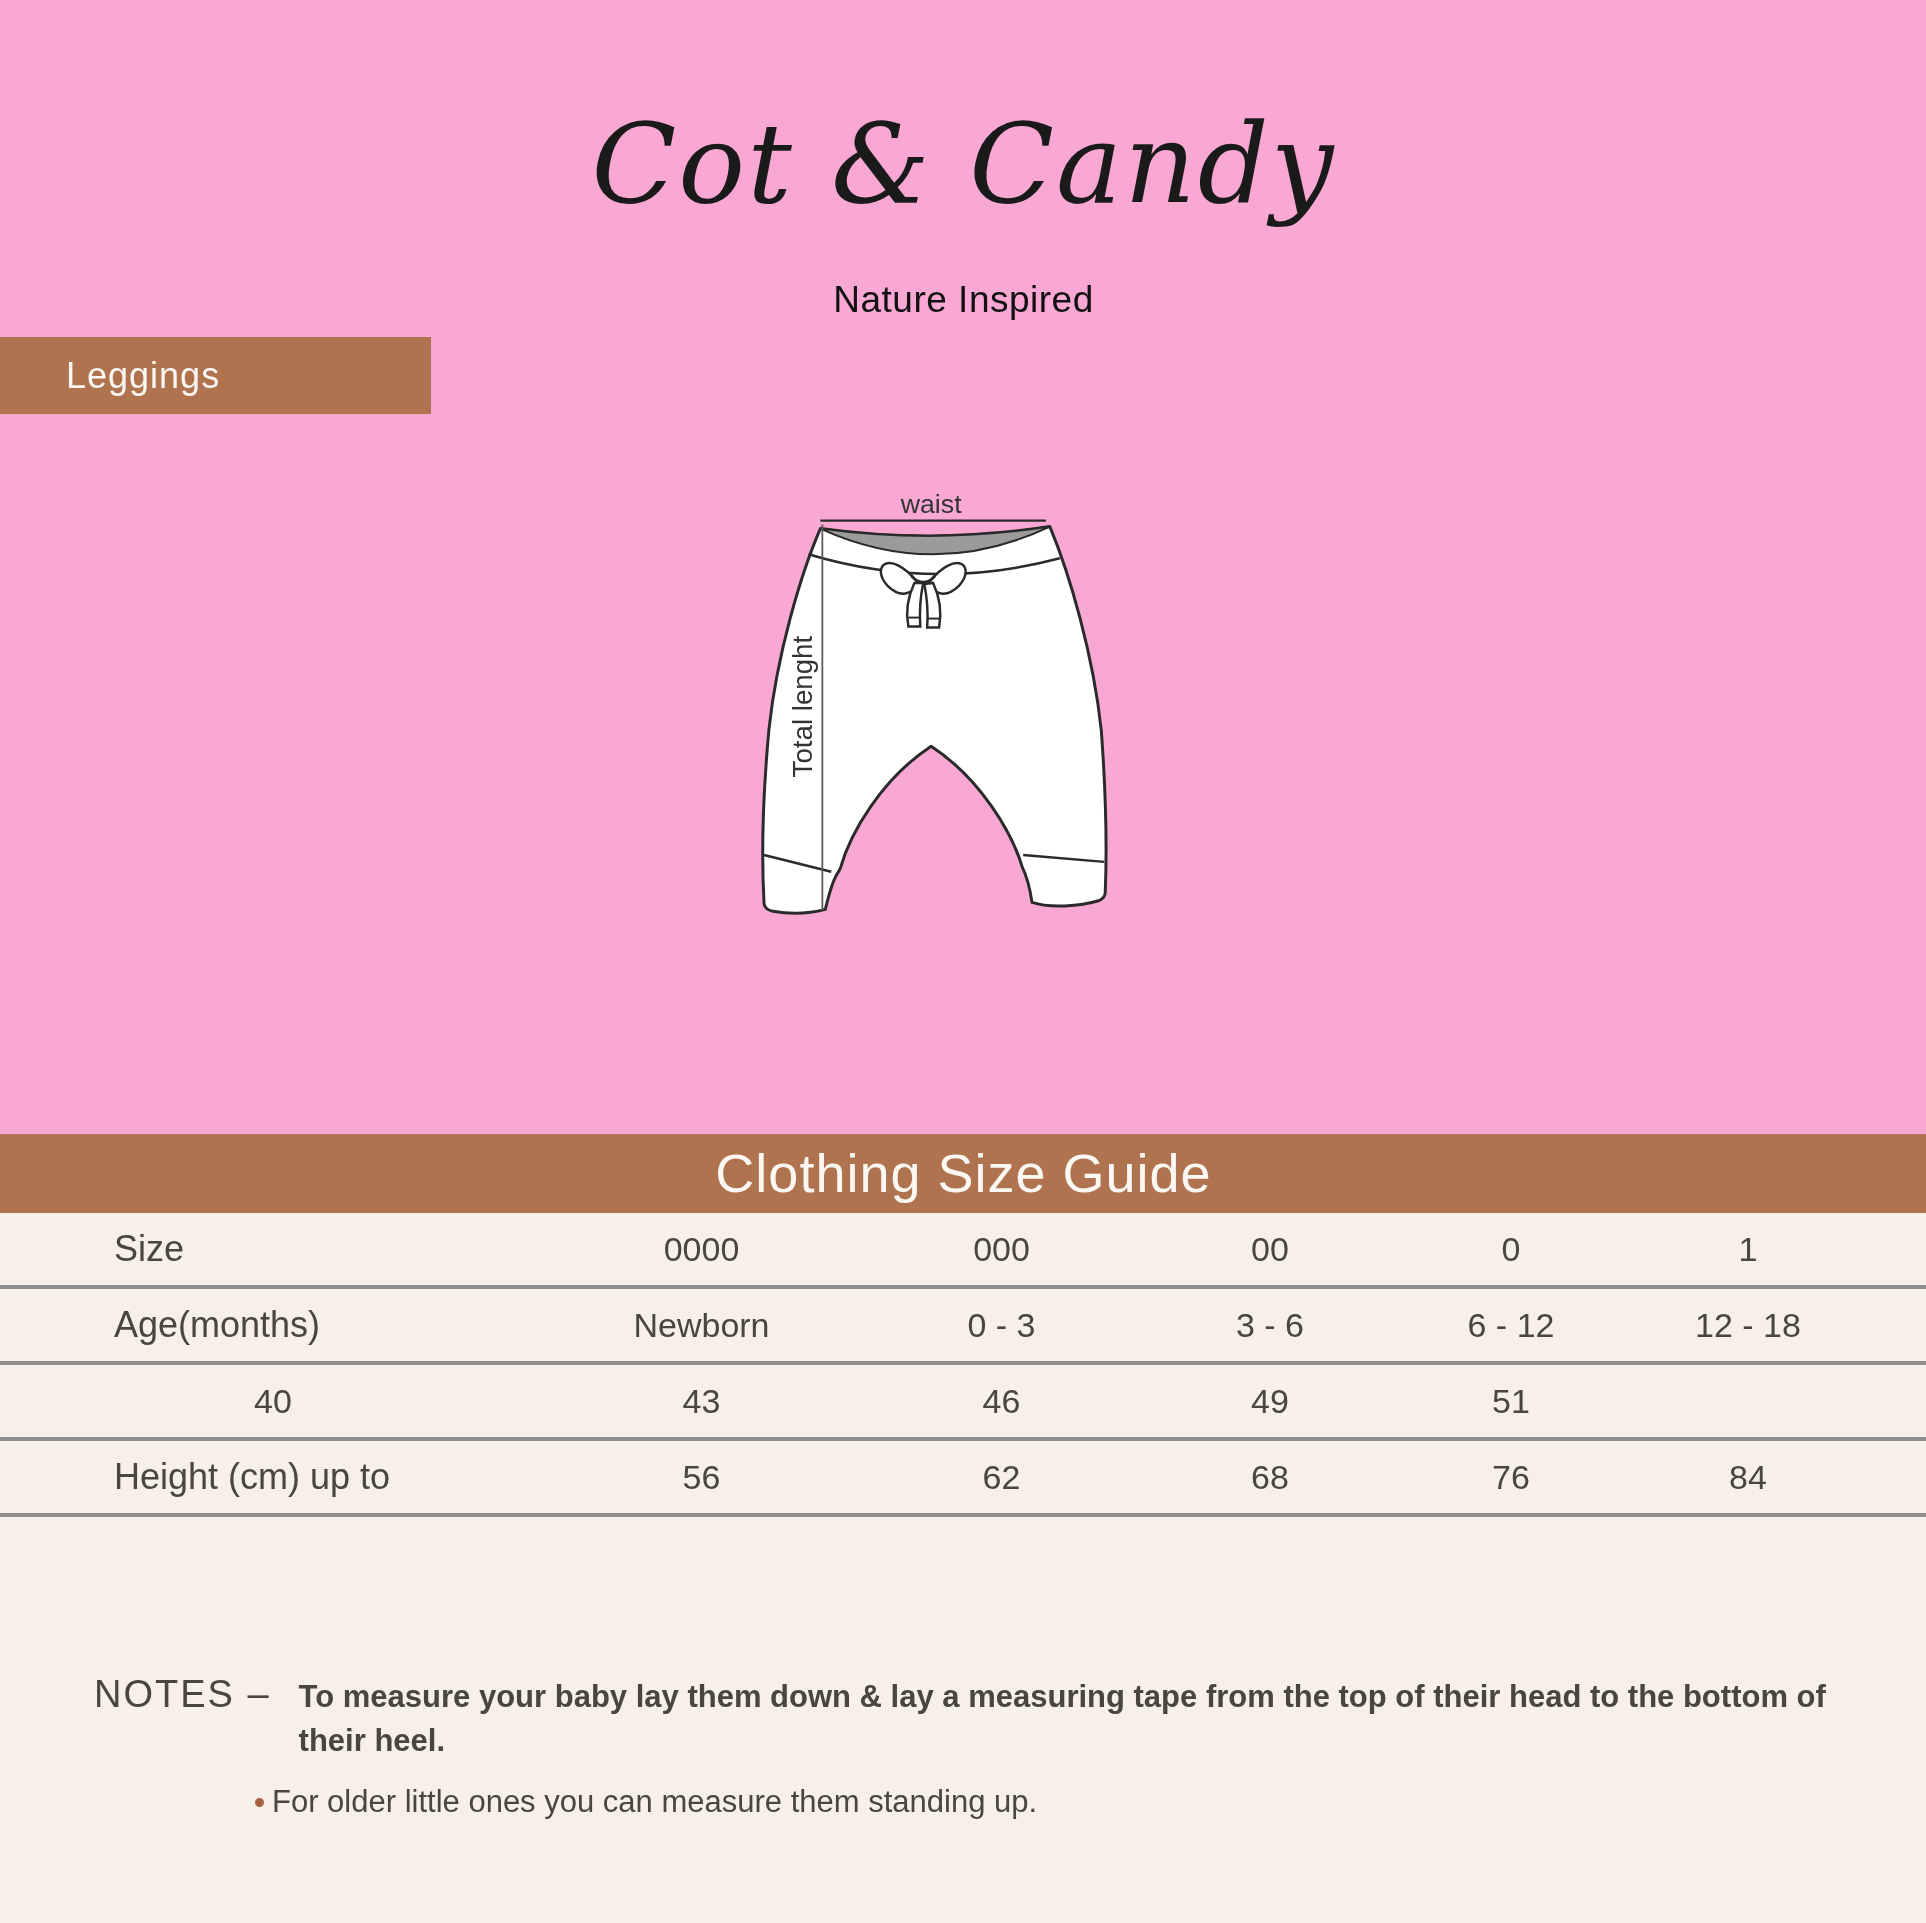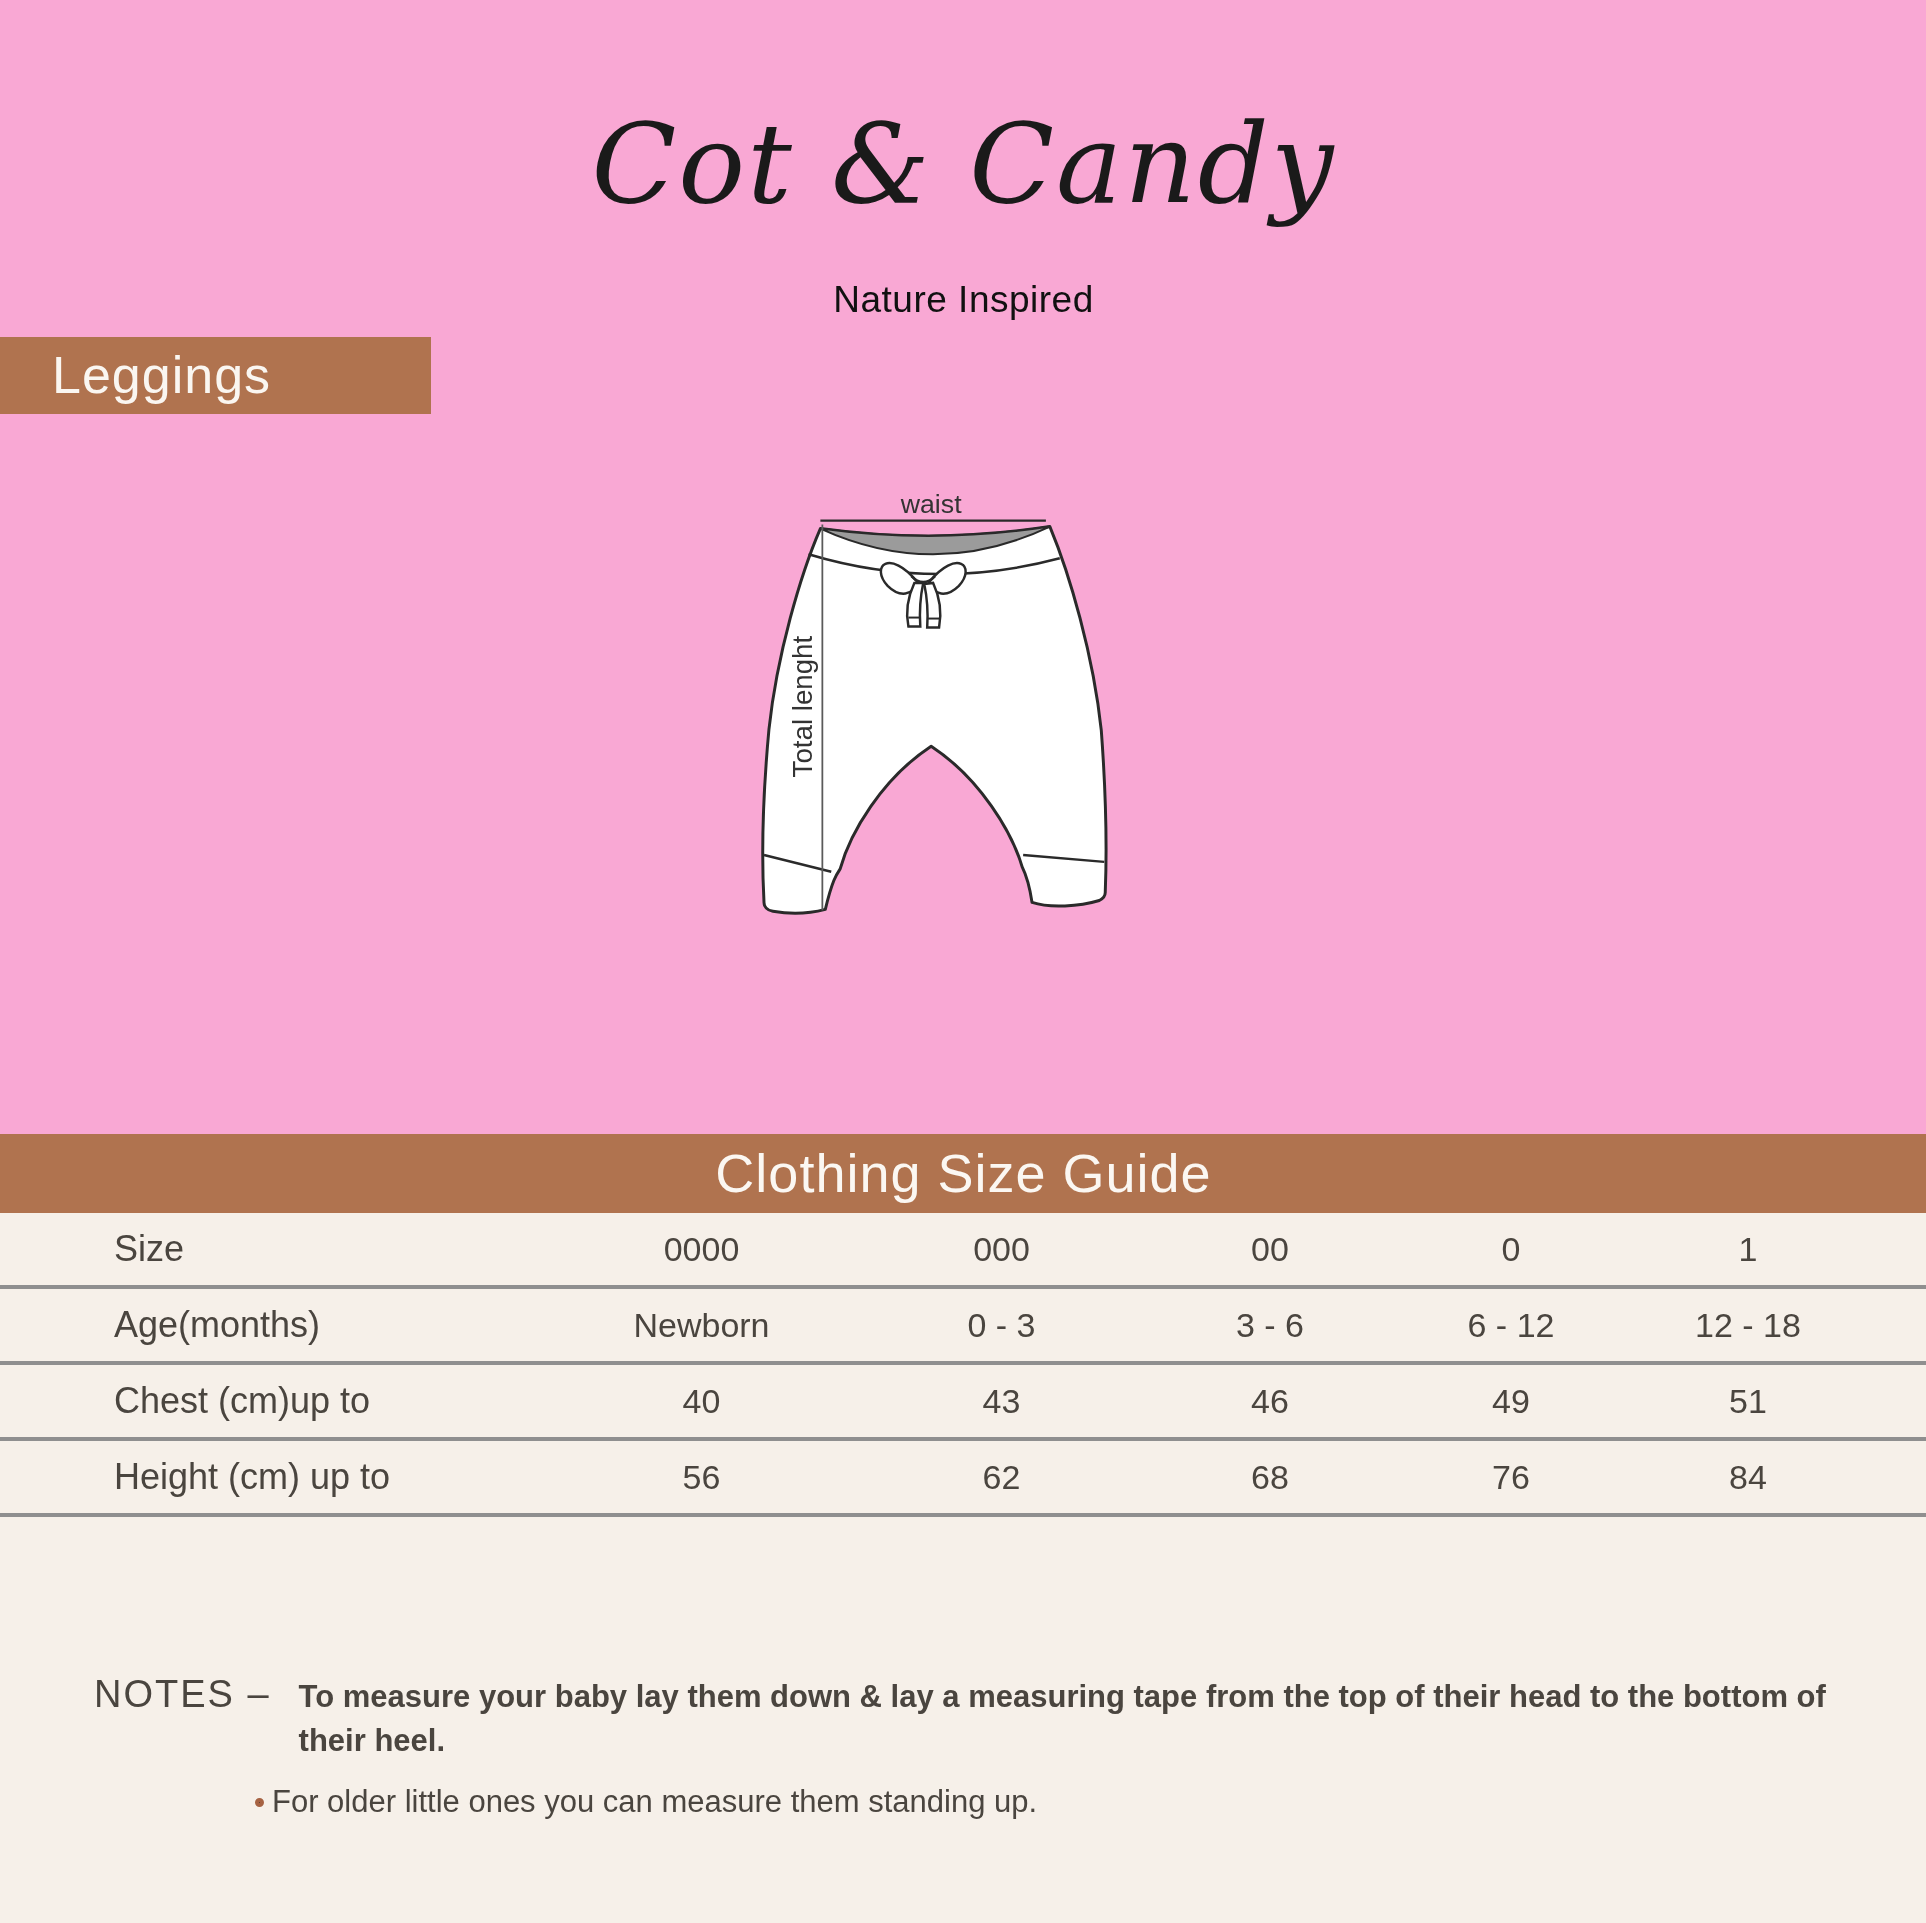--- a/index.html
+++ b/index.html
@@ -16,21 +16,21 @@
   }
   .logo-tagline {
     position:absolute; top:279px; left:0; width:100%;
     text-align:center; font-size:37px; color:#111111; letter-spacing:0.5px;
   }
 
   
   .category-bar {
     position:absolute; top:337px; left:0; width:431px; height:77px;
     background:#b0734f; color:#faf6f1;
-    font-size:52px; line-height:77px; padding-left:52px;
+    font-size:36px; line-height:77px; padding-left:66px;
     letter-spacing:1px;
   }
 
   
   .pants-figure { position:absolute; top:487px; left:723px; width:446px; height:455px; }
   .pants-figure svg { display:block; }
 
   
   .guide-header {
     position:absolute; top:1134px; left:0; width:1927px; height:97px;
@@ -138,21 +138,20 @@
       <div class="size-row">
         <div class="row-label">Age(months)</div>
         <div class="cell">Newborn</div>
         <div class="cell">0 - 3</div>
         <div class="cell">3 - 6</div>
         <div class="cell">6 - 12</div>
         <div class="cell">12 - 18</div>
       </div>
 
       <div class="size-row">
-        <div class="row-label">Chest  (cm)up to</div>
         <div class="cell">40</div>
         <div class="cell">43</div>
         <div class="cell">46</div>
         <div class="cell">49</div>
         <div class="cell">51</div>
       </div>
 
       <div class="size-row">
         <div class="row-label">Height (cm) up to</div>
         <div class="cell">56</div>

